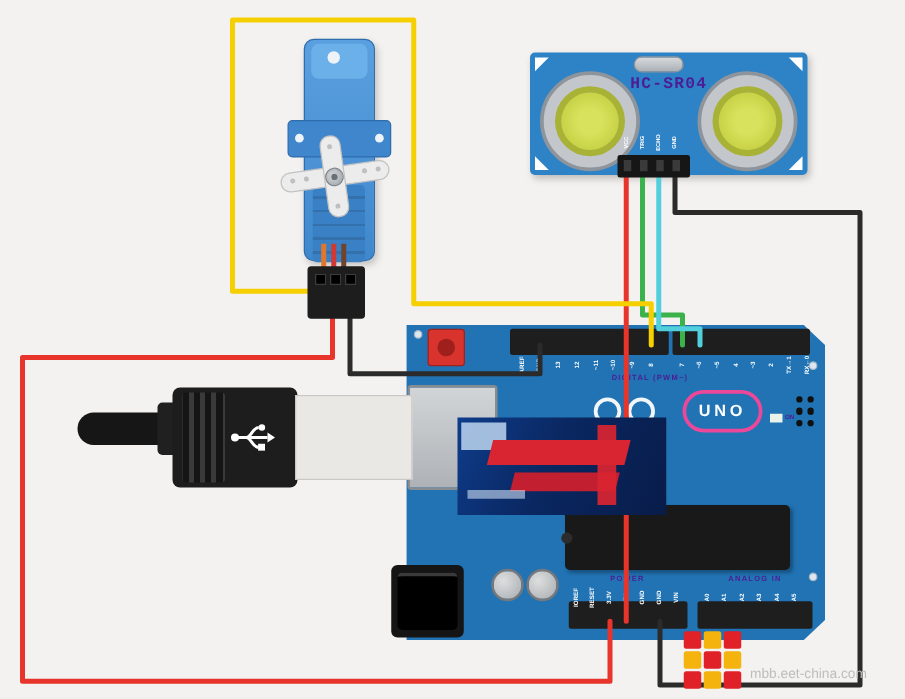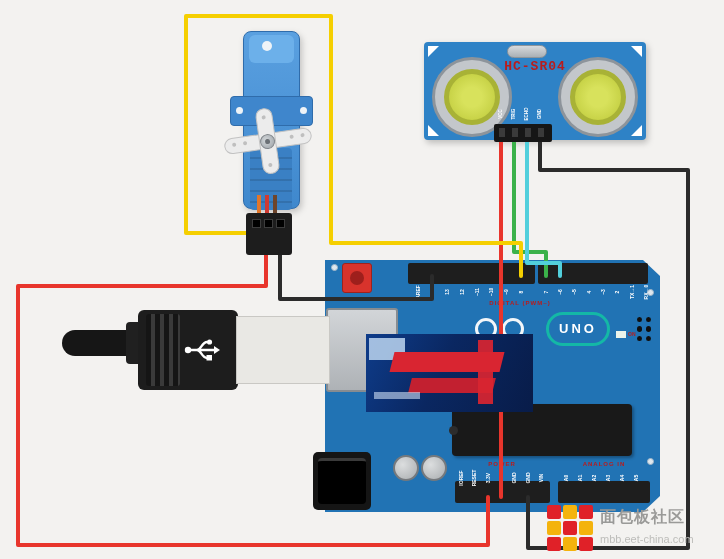--- a/index.html
+++ b/index.html
@@ -3,21 +3,21 @@
 <meta charset="utf-8">
 <style>
   *{margin:0;padding:0;box-sizing:border-box}
   html,body{background:#e7e6e4}
   .stage{position:relative;width:724px;height:559px;background:#f3f2f0;overflow:hidden;
          font-family:"Liberation Sans",sans-serif}
   .abs{position:absolute}
   .vl{position:absolute;width:22px;height:8px;font-size:5px;font-weight:bold;color:#fff;
       transform:rotate(-90deg);transform-origin:center;text-align:center;line-height:8px;white-space:nowrap}
   .vls{font-size:4.5px}
-  .cap{position:absolute;color:#b91c1c;font-weight:bold;text-align:center}
+  .cap{position:absolute;color:#4c1d95;font-weight:bold;text-align:center}
   .hole{position:absolute;width:7px;height:7px;border-radius:50%;background:#dfe7ee;border:1px solid #9fb6c8}
   .tile{width:14px;height:14px;border-radius:2px}
 </style>
 </head>
 <body>
 
 <div class="stage">
 
   <div class="abs" style="left:325px;top:260px;width:335px;height:252px;background:#2173b4;z-index:1;
               clip-path:polygon(0 0,318px 0,335px 16px,335px 236px,318px 252px,0 252px);
@@ -82,21 +82,21 @@
     <circle cx="6" cy="18" r="3.2" fill="#fff"></circle>
     <path d="M6,18 H32 M15,18 C19,18 20,10 25,10 M15,18 C19,18 20,26 25,26" stroke="#fff" stroke-width="2.4" fill="none"></path>
     <circle cx="27.5" cy="10" r="2.6" fill="#fff"></circle>
     <rect x="24.5" y="23" width="5.5" height="5.5" fill="#fff"></rect>
     <path d="M32,14 L38,18 L32,22 Z" fill="#fff"></path>
   </svg>
   <div class="abs" style="left:236px;top:316px;width:94px;height:68px;background:#e9e8e4;border:1px solid #c9c8c4;z-index:3"></div>
 
   <div class="abs" style="left:475px;top:318px;width:22px;height:22px;border:3px solid #f2f6f9;border-radius:50%;z-index:2"></div>
   <div class="abs" style="left:502px;top:318px;width:22px;height:22px;border:3px solid #f2f6f9;border-radius:50%;z-index:2"></div>
-  <div class="abs" style="left:546px;top:312px;width:64px;height:34px;border:3px solid #14b8a6;border-radius:17px;z-index:2;
+  <div class="abs" style="left:546px;top:312px;width:64px;height:34px;border:3px solid #ec4899;border-radius:17px;z-index:2;
               color:#fff;font-weight:bold;font-size:13px;letter-spacing:3px;text-align:center;line-height:28px">UNO</div>
   <div class="abs" style="left:616px;top:331px;width:10px;height:7px;background:#eaf3ea;z-index:2"></div>
   <div class="cap" style="left:628px;top:331px;width:14px;font-size:5px;z-index:2;text-align:left">ON</div>
   <div class="abs" style="left:637px;top:317px;width:14px;height:24px;z-index:2;display:grid;grid-template-columns:5px 5px;gap:4px">
     <i style="background:#101010;border-radius:50%"></i>
       <i style="background:#101010;border-radius:50%"></i>
     <i style="background:#101010;border-radius:50%"></i>
       <i style="background:#101010;border-radius:50%"></i>
     <i style="background:#101010;border-radius:50%"></i>
       <i style="background:#101010;border-radius:50%"></i>
@@ -201,17 +201,16 @@
       <div class="tile" style="background: rgb(224, 33, 40);"></div>
         <div class="tile" style="background: rgb(244, 179, 13);"></div>
         <div class="tile" style="background: rgb(224, 33, 40);"></div>
       <div class="tile" style="background: rgb(244, 179, 13);"></div>
         <div class="tile" style="background: rgb(224, 33, 40);"></div>
         <div class="tile" style="background: rgb(244, 179, 13);"></div>
       <div class="tile" style="background: rgb(224, 33, 40);"></div>
         <div class="tile" style="background: rgb(244, 179, 13);"></div>
         <div class="tile" style="background: rgb(224, 33, 40);"></div>
     </div>
-    <div class="abs" style="left:53px;top:2px;width:120px;font-size:16px;font-weight:600;color:#9a9a98;letter-spacing:1px">面包板社区</div>
     <div class="abs" style="left:53px;top:28px;width:120px;font-size:11px;color:#bdbdba">mbb.eet-china.com</div>
   </div>
 
 </div>
 
 </body></html>

